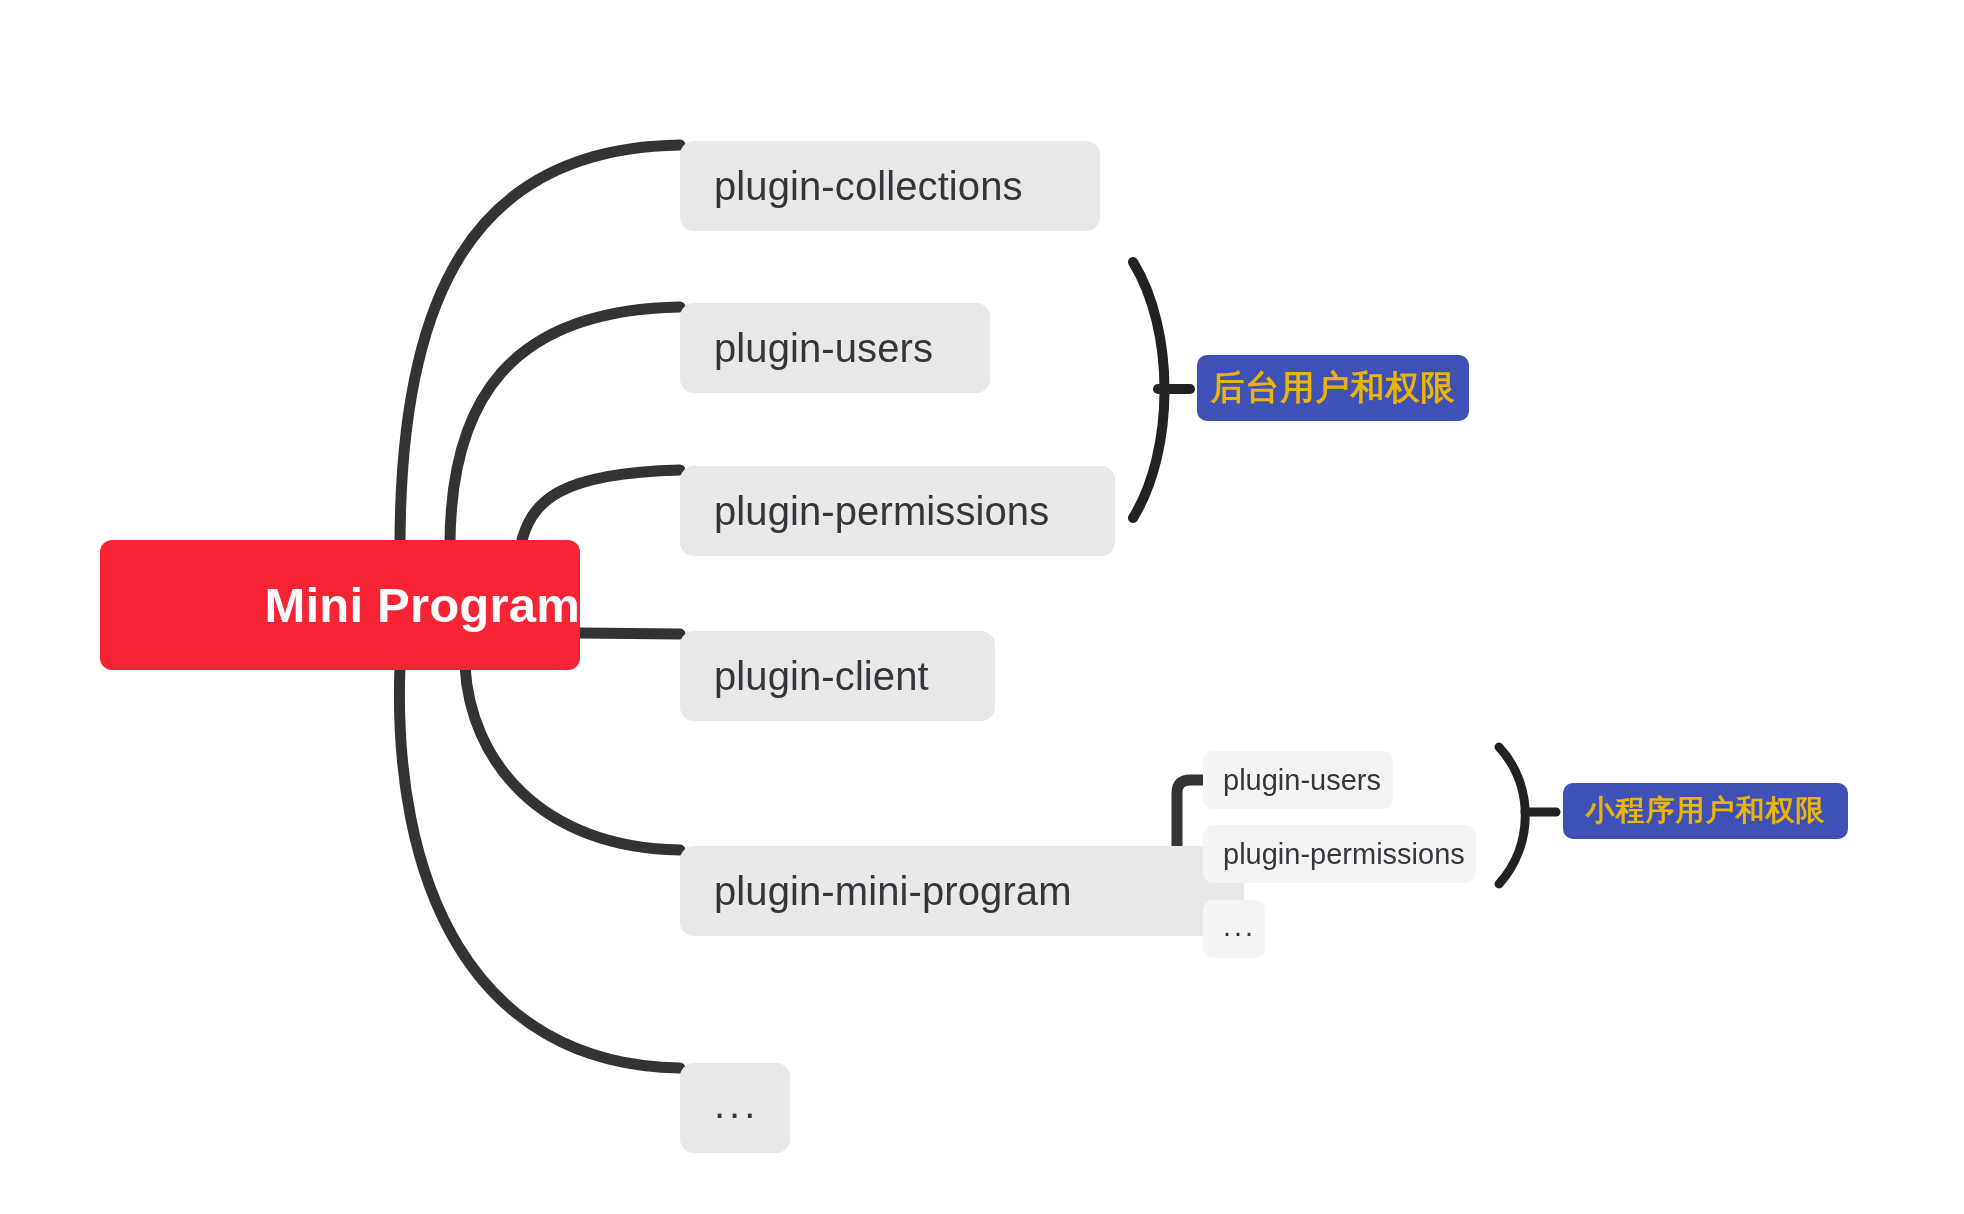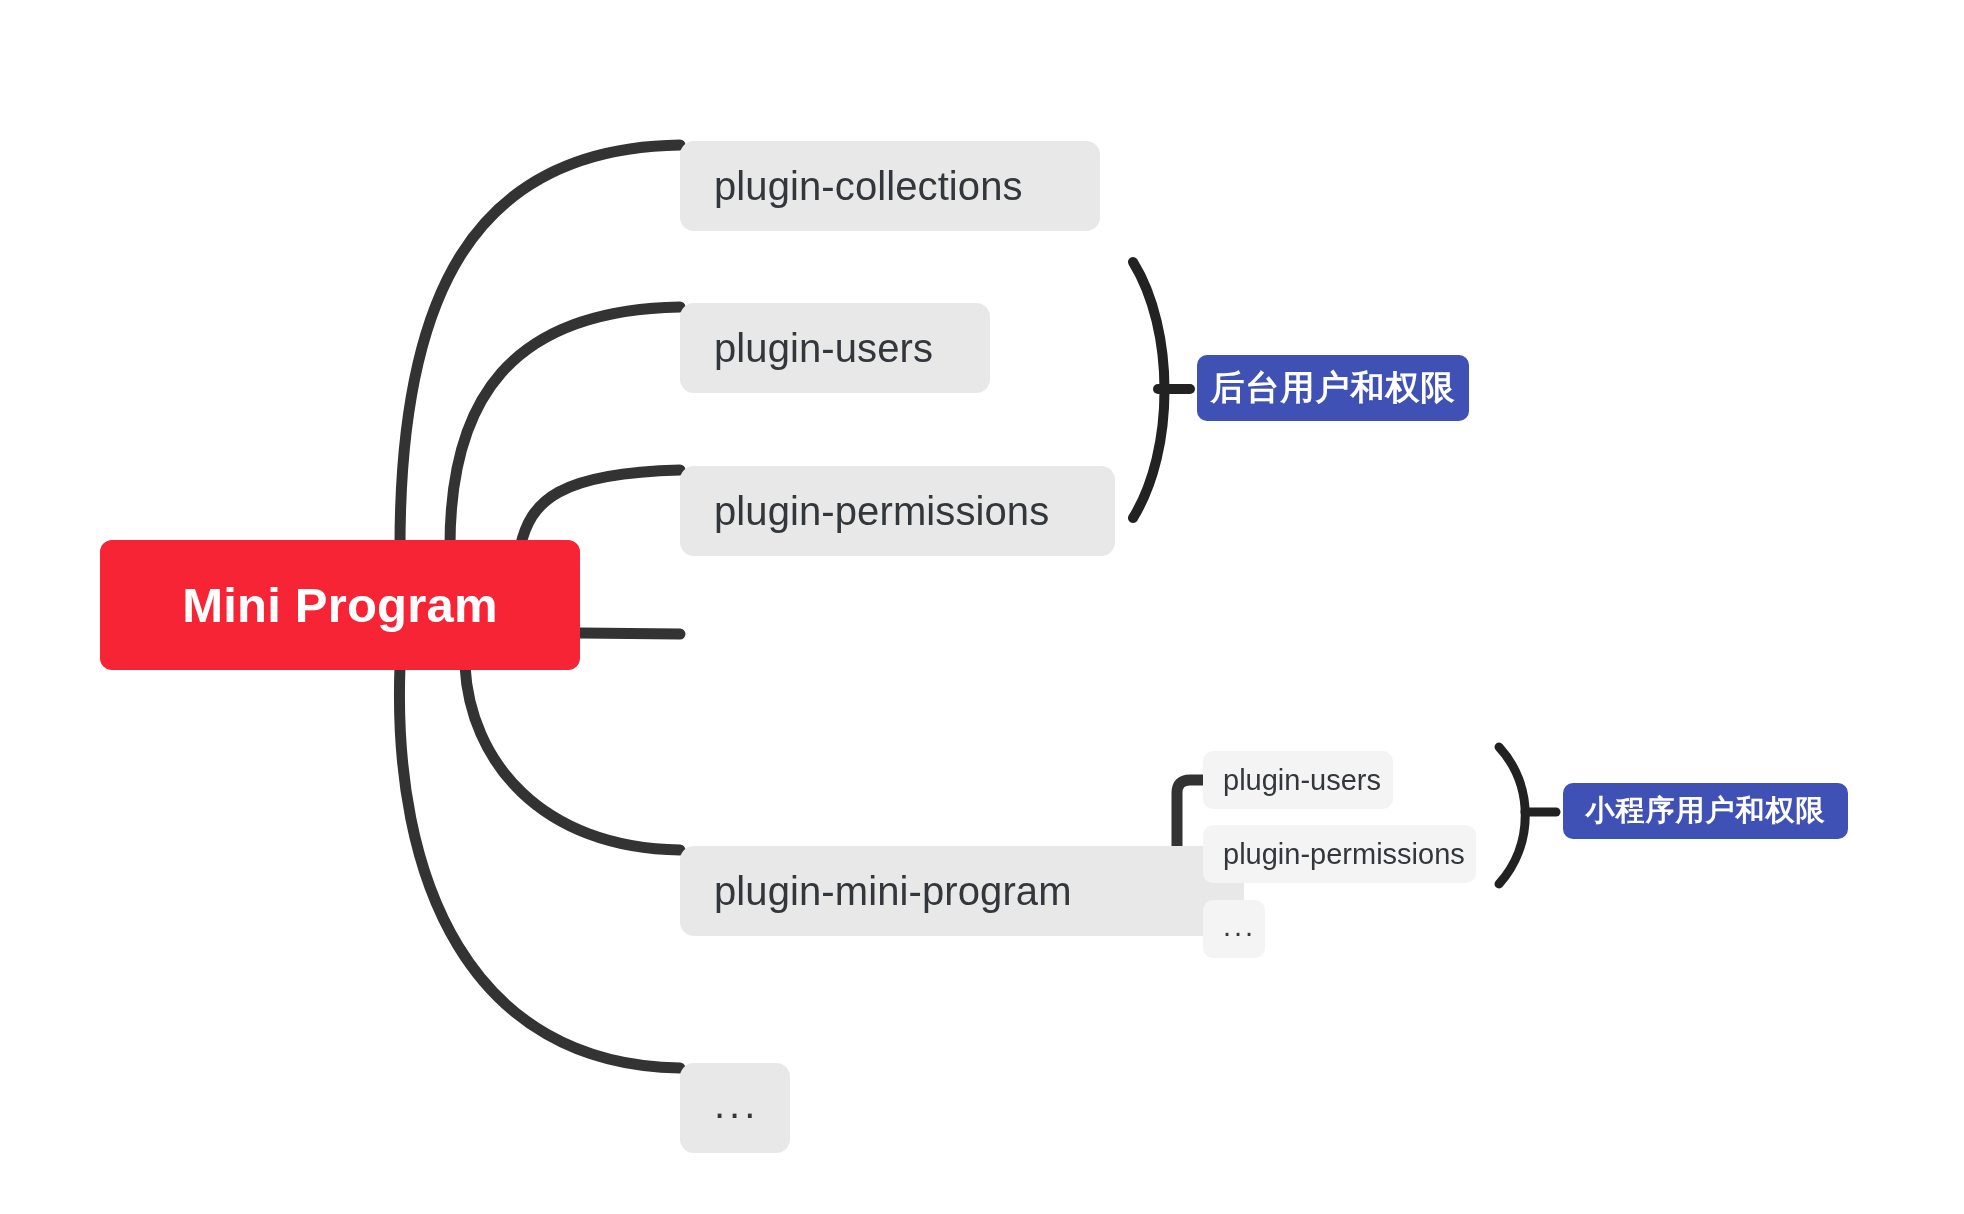--- a/index.html
+++ b/index.html
@@ -38,21 +38,21 @@
   }
 
   
   .root-node {
     left: 100px;
     top: 540px;
     width: 480px;
     height: 130px;
     background: #f62434;
     border-radius: 12px;
-    justify-content: center;
+    justify-content: flex-end;
   }
   .root-node .label {
     color: #ffffff;
     font-size: 49px;
     font-weight: bold;
     letter-spacing: 0.2px;
   }
 
   
   .branch-node {
@@ -103,21 +103,21 @@
   .s-more        { left: 1203px; top: 900px; width: 62px;  height: 58px; }
 
   
   .badge {
     background: #3f51b5;
     border-radius: 10px;
     padding: 0 22px;
     justify-content: center;
   }
   .badge .label {
-    color: #ffffff;
+    color: #eab308;
     font-weight: bold;
     letter-spacing: 1px;
   }
   .badge-admin {
     left: 1197px;
     top: 355px;
     width: 272px;
     height: 66px;
   }
   .badge-admin .label { font-size: 34px; }
@@ -177,20 +177,23 @@
   </div>
 
   <div class="node branch-node n-users">
     <span class="label">plugin-users</span>
   </div>
 
   <div class="node branch-node n-permissions">
     <span class="label">plugin-permissions</span>
   </div>
 
+  <div class="node branch-node n-client">
+    <span class="label">plugin-client</span>
+  </div>
 
   <div class="node branch-node n-miniprogram">
     <span class="label">plugin-mini-program</span>
   </div>
 
   <div class="node branch-node ellipsis n-more">
     <span class="label">...</span>
   </div>
 
   <div class="node sub-node s-users">

